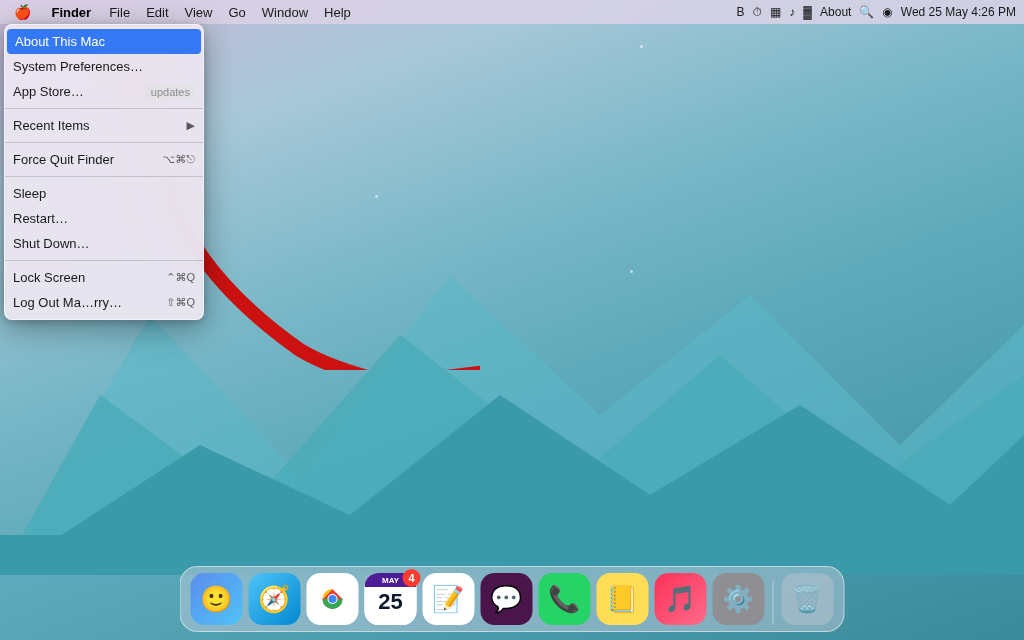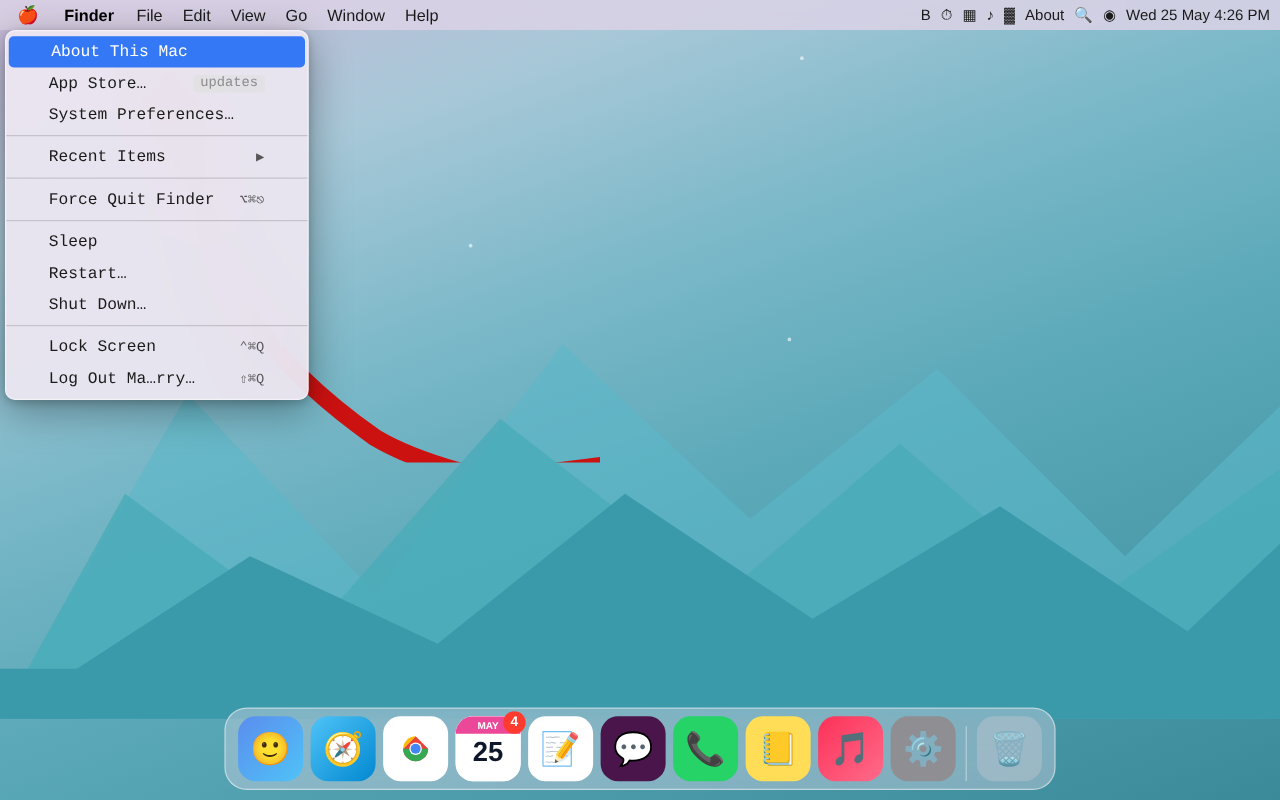--- a/index.html
+++ b/index.html
@@ -87,29 +87,28 @@
       backdrop-filter: blur(30px);
       border-radius: 8px;
       box-shadow: 0 8px 32px rgba(0,0,0,0.35), 0 2px 8px rgba(0,0,0,0.2);
       min-width: 200px;
       z-index: 200;
       padding: 4px 0;
       border: 1px solid rgba(255,255,255,0.5);
     }
 
     .dropdown-item {
-      padding: 5px 34px;
+      padding: 5px 8px;
       font-size: 13px;
       color: #1a1a1a;
       cursor: pointer;
       display: flex;
       align-items: center;
       justify-content: space-between;
       white-space: nowrap;
-      font-family: Liberation Mono, monospace;
     }
 
     .dropdown-item.highlighted {
       background: #3478f6;
       color: white;
       border-radius: 4px;
       margin: 0 2px;
     }
 
     .dropdown-item .shortcut {
@@ -241,26 +240,26 @@
   </div>
 </div>
 
 <div id="apple-dropdown">
 
   <div class="dropdown-item highlighted">
     <span>About This Mac</span>
   </div>
 
   <div class="dropdown-item">
+    <span>System Preferences…</span>
+  </div>
+
+  <div class="dropdown-item">
     <span>App Store…</span>
     <span class="shortcut" style="background:#e0e0e0; border-radius:3px; padding:1px 5px; font-size:11px; color:#666;">updates</span>
-  </div>
-
-  <div class="dropdown-item">
-    <span>System Preferences…</span>
   </div>
 
   <div class="dropdown-separator"></div>
 
   <div class="dropdown-item">
     <span>Recent Items</span>
     <span class="shortcut">▶</span>
   </div>
 
   <div class="dropdown-separator"></div>
@@ -314,21 +313,21 @@
       <path d="M16 6 L26 16 A10 10 0 0 1 6 16 Z" fill="#EA4335"></path>
       <path d="M16 6 L6 16 A10 10 0 0 1 16 6" fill="#FBBC05"></path>
       <path d="M6 16 A10 10 0 0 0 26 16 Z" fill="#34A853"></path>
       <circle cx="16" cy="16" r="5" fill="white"></circle>
       <circle cx="16" cy="16" r="4" fill="#4285F4"></circle>
     </svg>
   </div>
 
   <div class="dock-icon" style="background: white; border-radius: 14px; overflow: visible;">
     <div style="width:52px;height:52px;border-radius:14px;overflow:hidden;display:flex;flex-direction:column;align-items:center;background:white;">
-      <div style="background:#ec4899;width:100%;height:14px;display:flex;align-items:center;justify-content:center;font-size:8px;color:white;font-weight:bold;">MAY</div>
+      <div style="background:#4c1d95;width:100%;height:14px;display:flex;align-items:center;justify-content:center;font-size:8px;color:white;font-weight:bold;">MAY</div>
       <div style="font-size:22px;font-weight:bold;color:#0f172a;line-height:1.4;">25</div>
     </div>
     <div class="badge">4</div>
   </div>
 
   <div class="dock-icon" style="background: white; border-radius: 14px;">
     <span style="font-size:26px;">📝</span>
   </div>
 
   <div class="dock-icon" style="background: #4a154b; border-radius: 14px;">

